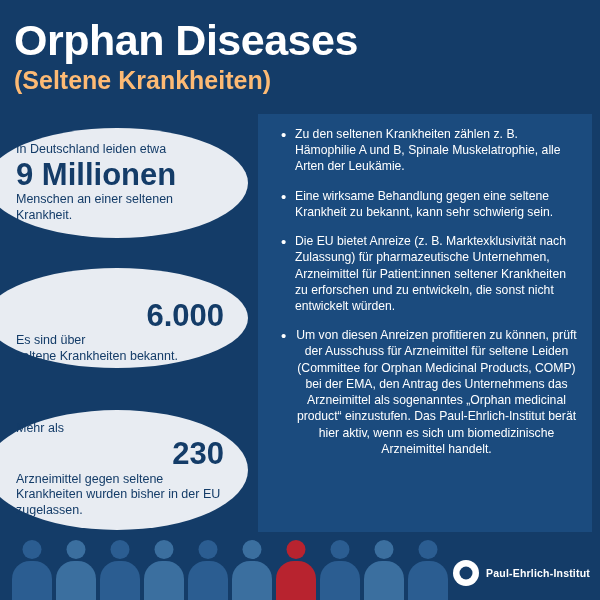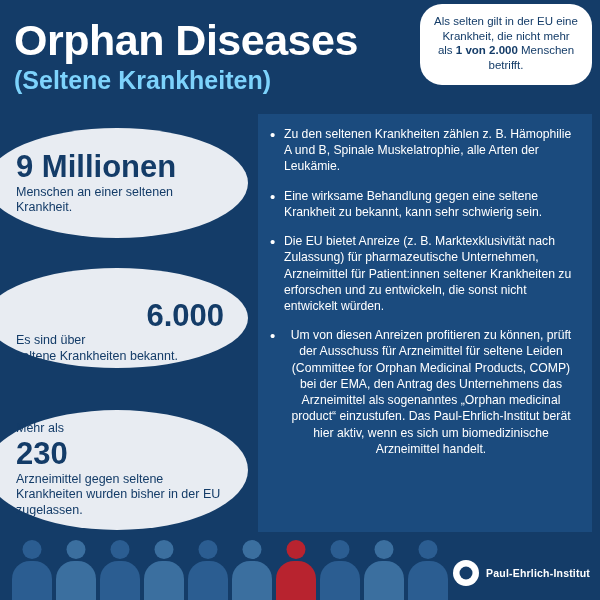--- a/index.html
+++ b/index.html
@@ -31,21 +31,21 @@
   }
   .title-main {
     color: #ffffff;
     font-size: 43px;
     font-weight: bold;
     letter-spacing: -0.5px;
     line-height: 1.05;
     margin: 0;
   }
   .title-sub {
-    color: #7dd3fc;
+    color: #fdba74;
     font-size: 25px;
     font-weight: bold;
     line-height: 1.1;
     margin: 4px 0 0 0;
   }
 
   
   .top-note {
     position: absolute;
     right: 8px;
@@ -92,32 +92,32 @@
     font-size: 12.5px;
     line-height: 1.25;
   }
   .big-num {
     font-size: 31px;
     font-weight: bold;
     line-height: 1.05;
     margin: 1px 0 1px 0;
   }
   .big-num.right { text-align: right; margin-top: 28px; }
-  .ell-3 .num-center { text-align: left; }
+  .ell-3 .num-center { text-align: right; }
 
   
   .panel {
     position: absolute;
     left: 258px;
     top: 114px;
     width: 334px;
     height: 484px;
     background: #1b4b7e;
     box-sizing: border-box;
-    padding: 12px 14px 10px 10px;
+    padding: 12px 14px 10px 21px;
   }
   .bullet-list {
     list-style: none;
     margin: 0;
     padding: 0;
   }
   .bullet-list li {
     position: relative;
     color: #ffffff;
     font-size: 12.2px;
@@ -220,29 +220,23 @@
 </head>
 <body>
 
 <div id="infographic">
 
   <div class="title-block">
     <div class="title-main">Orphan Diseases</div>
     <div class="title-sub">(Seltene Krankheiten)</div>
   </div>
 
-  <div class="top-note">
-    <span>Als selten gilt in der</span>
-    <span>EU eine Krankheit, die</span>
-    <span>nicht mehr als </span><b>1 von</b>
-    <b>2.000</b><span> Menschen</span>
-    <span>betrifft.</span>
-  </div>
 
   <div class="ellipse ell-1">
+    <div class="small-line">In Deutschland leiden etwa</div>
     <div class="big-num">9 Millionen</div>
     <div class="small-line">Menschen an einer seltenen Krankheit.</div>
   </div>
 
   <div class="ellipse ell-2">
     <div class="big-num right">6.000</div>
     <div class="small-line">Es sind über</div>
     <div class="small-line">seltene Krankheiten bekannt.</div>
   </div>
 

